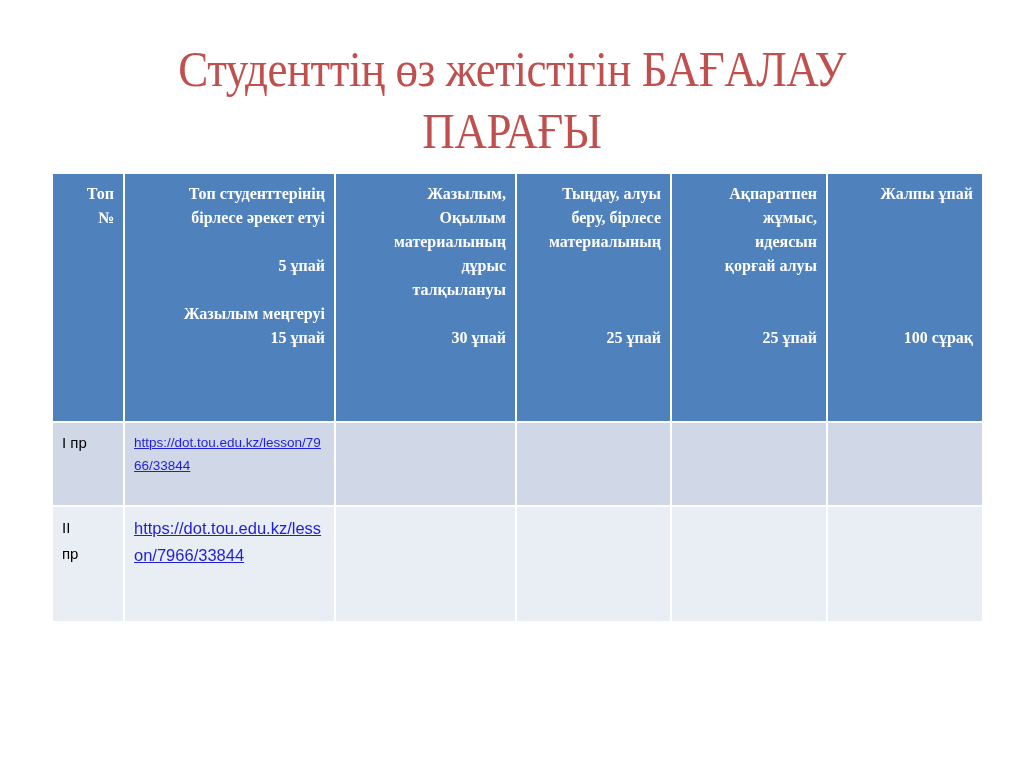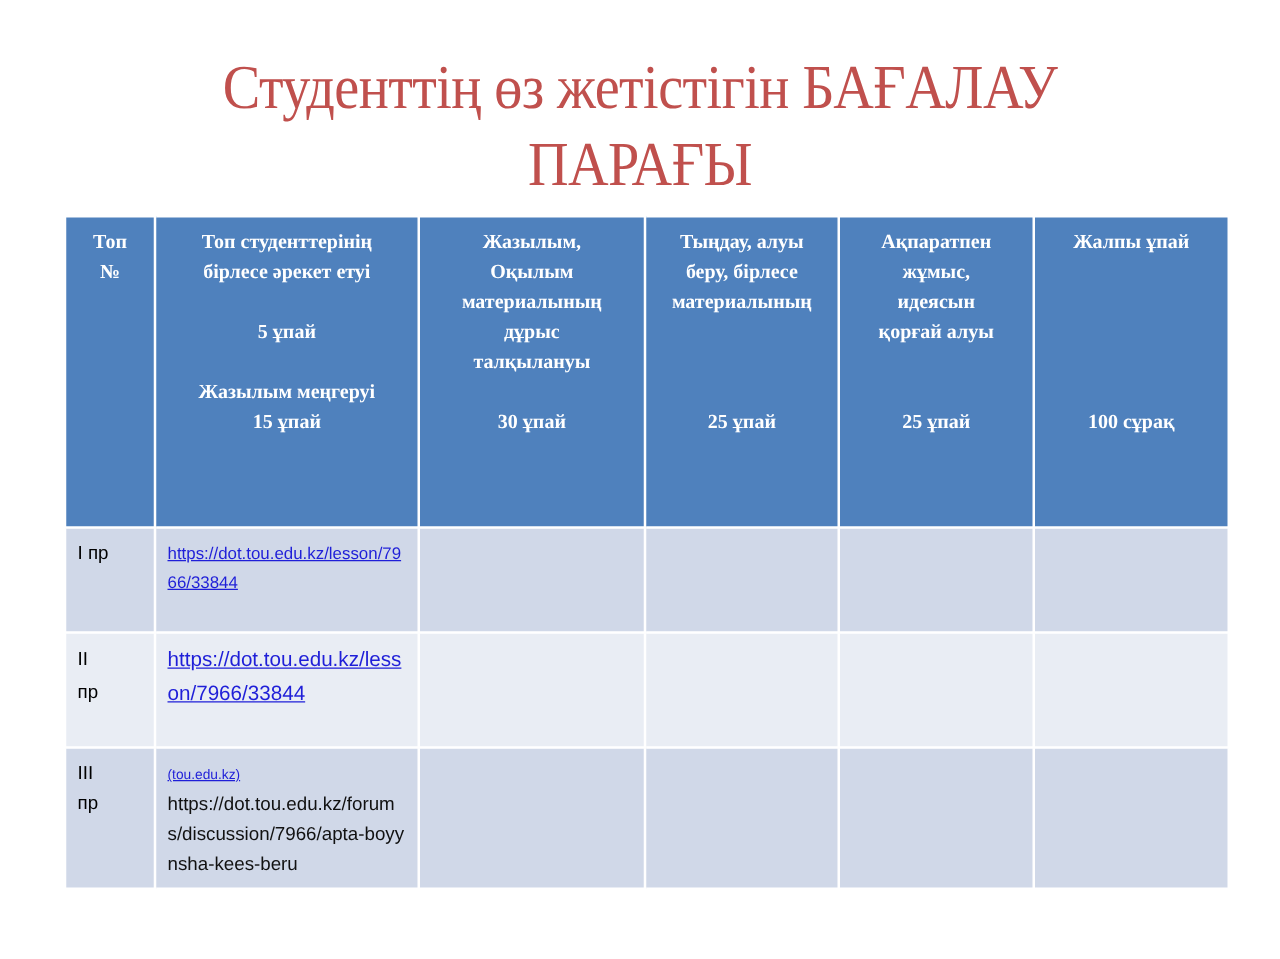--- a/index.html
+++ b/index.html
@@ -43,31 +43,31 @@
       padding: 8px 9px 6px 9px;
       box-sizing: border-box;
     }
     table.grid thead th {
       background: #4f81bd;
       color: #ffffff;
       font-family: "Liberation Serif", serif;
       font-weight: bold;
       font-size: 16px;
       line-height: 24px;
-      text-align: center;
+      text-align: right;
       height: 249px;
     }
     th .lines span { display: block; }
     th .gap { display: block; height: 24px; }
     tbody td {
       font-family: "Liberation Sans", sans-serif;
       color: #000000;
     }
     tr.r1 td { background: #d0d8e8; height: 84px; font-size: 14px; line-height: 22px; }
-    tr.r2 td { background: #e9edf4; height: 92px; font-size: 16px; line-height: 26px; }
+    tr.r2 td { background: #e9edf4; height: 116px; font-size: 16px; line-height: 26px; }
     tr.r3 td { background: #d0d8e8; height: 96px; font-size: 15px; line-height: 24px; }
     tbody td.num { font-size: 15px; line-height: 24px; }
     tr.r2 td.num { font-size: 15px; line-height: 26px; }
     tr.r3 td.num { font-size: 15px; line-height: 24px; }
     a.link {
       color: #0000ee;
       text-decoration: underline;
       word-break: break-all;
     }
     tr.r1 a.link { font-size: 13.5px; color: #1f1fd8; }
@@ -178,28 +178,14 @@
         <span style="display:block">пр</span>
       </td>
       <td>
         <a class="link" href="#">https://dot.tou.edu.kz/lesson/7966/33844</a>
       </td>
       <td class="empty"></td>
       <td class="empty"></td>
       <td class="empty"></td>
       <td class="empty"></td>
     </tr>
-    <tr class="r3">
-      <td class="num">
-        <span style="display:block">ІІІ</span>
-        <span style="display:block">пр</span>
-      </td>
-      <td class="small">
-        <a class="link" href="#">(tou.edu.kz)</a>
-        <span class="plain">https://dot.tou.edu.kz/forums/discussion/7966/apta-boyynsha-kees-beru</span>
-      </td>
-      <td class="empty"></td>
-      <td class="empty"></td>
-      <td class="empty"></td>
-      <td class="empty"></td>
-    </tr>
   </tbody>
 </table>
 
 </body></html>

